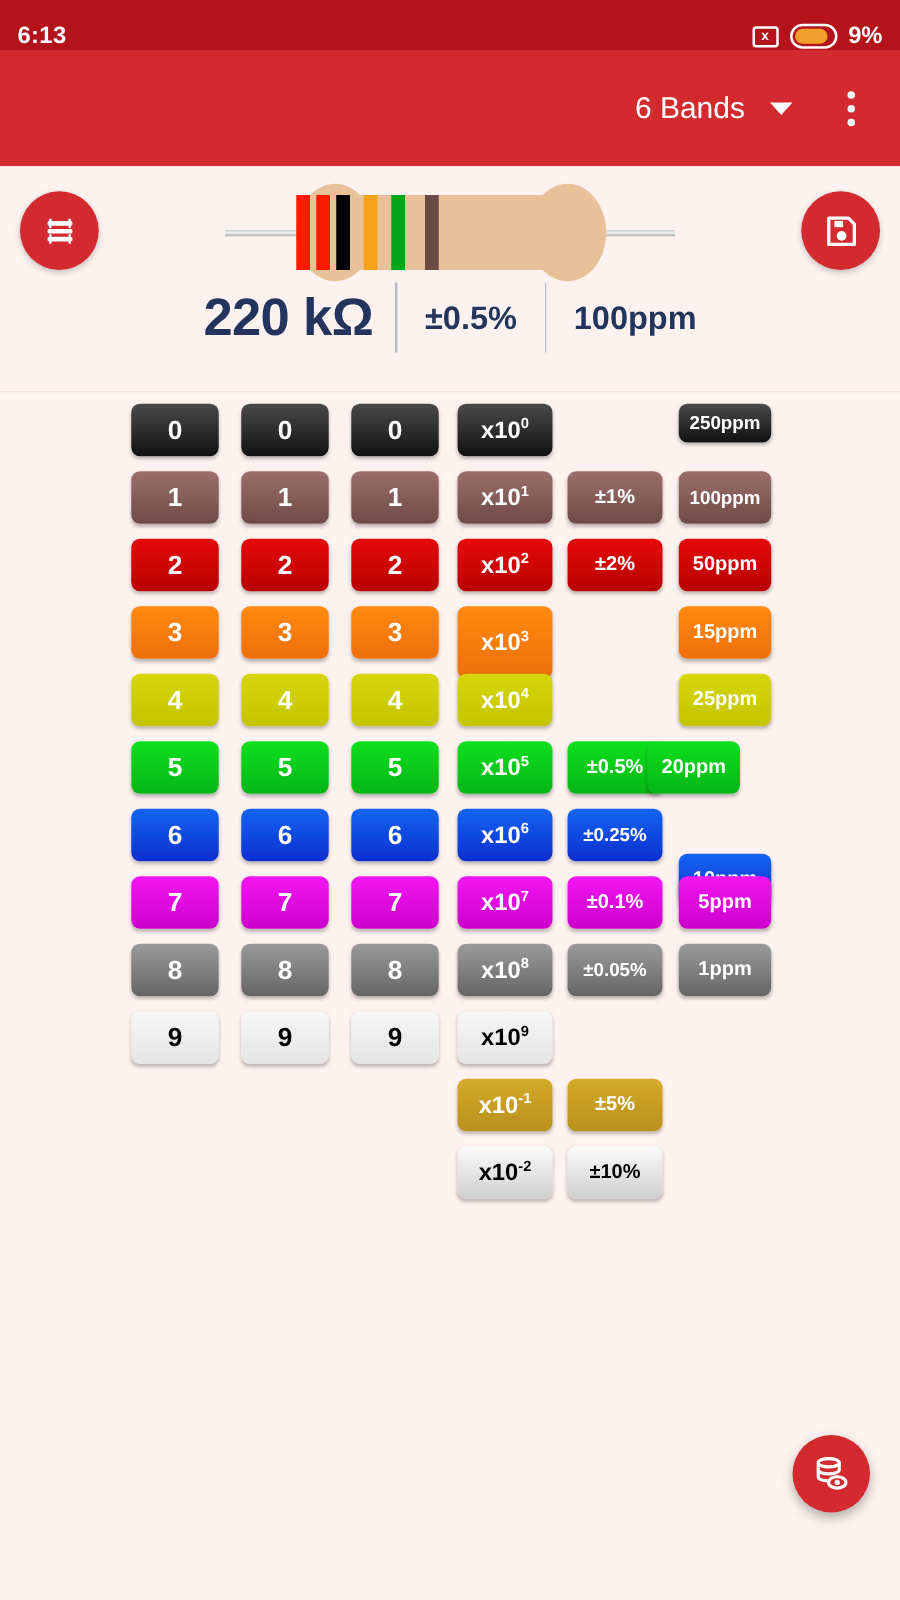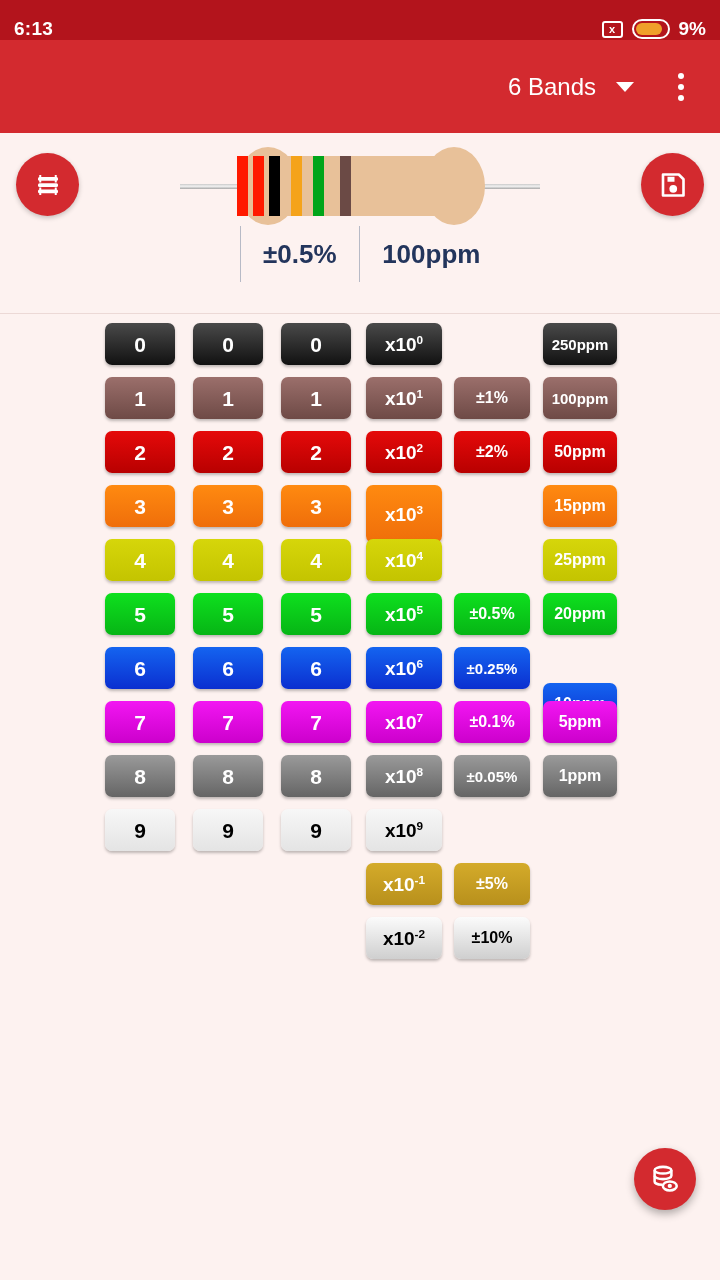--- a/index.html
+++ b/index.html
@@ -210,20 +210,21 @@
         <span class="band" style="background: rgb(255, 26, 0); left: 0px;"></span>
         <span class="band" style="background: rgb(255, 26, 0); left: 16px;"></span>
         <span class="band" style="background: rgb(0, 0, 0); left: 32px;"></span>
         <span class="band" style="background: rgb(245, 163, 26); left: 54px;"></span>
         <span class="band" style="background: rgb(0, 165, 26); left: 76px;"></span>
         <span class="band" style="background: rgb(107, 74, 69); left: 103px;"></span>
       </div>
   </div>
 
   <div class="readout">
+    <span class="ohm">220 kΩ</span>
     <span class="vdiv"></span>
     <span class="tol">±0.5%</span>
     <span class="vdiv"></span>
     <span class="ppm">100ppm</span>
   </div>
 </div>
 
 <div class="grid" id="grid">
   <div class="fab">
     <svg width="32" height="32" viewBox="0 0 24 24">
@@ -239,21 +240,21 @@
     </div>
     <div class="btn" style="left: 193px; top: 9px; width: 70px; height: 42px; background: linear-gradient(rgb(74, 74, 74), rgb(17, 17, 17)); color: rgb(255, 255, 255); font-size: 21px;">
       <span class="lbl">0</span>
     </div>
     <div class="btn" style="left: 281px; top: 9px; width: 70px; height: 42px; background: linear-gradient(rgb(74, 74, 74), rgb(17, 17, 17)); color: rgb(255, 255, 255); font-size: 21px;">
       <span class="lbl">0</span>
     </div>
     <div class="btn" style="left: 366px; top: 9px; width: 76px; height: 42px; background: linear-gradient(rgb(74, 74, 74), rgb(17, 17, 17)); color: rgb(255, 255, 255); font-size: 19px;">
       <span class="lbl">x10<sup>0</sup></span>
     </div>
-    <div class="btn" style="left: 543px; top: 9px; width: 74px; height: 42px; background: linear-gradient(rgb(74, 74, 74), rgb(17, 17, 17)); color: rgb(255, 255, 255); font-size: 15px;">
+    <div class="btn" style="left: 543px; top: 9px; width: 74px; height: 31px; background: linear-gradient(rgb(74, 74, 74), rgb(17, 17, 17)); color: rgb(255, 255, 255); font-size: 15px;">
       <span class="lbl">250ppm</span>
     </div>
     <div class="btn" style="left: 105px; top: 63px; width: 70px; height: 42px; background: linear-gradient(rgb(155, 111, 107), rgb(110, 74, 70)); color: rgb(255, 255, 255); font-size: 21px;">
       <span class="lbl">1</span>
     </div>
     <div class="btn" style="left: 193px; top: 63px; width: 70px; height: 42px; background: linear-gradient(rgb(155, 111, 107), rgb(110, 74, 70)); color: rgb(255, 255, 255); font-size: 21px;">
       <span class="lbl">1</span>
     </div>
     <div class="btn" style="left: 281px; top: 63px; width: 70px; height: 42px; background: linear-gradient(rgb(155, 111, 107), rgb(110, 74, 70)); color: rgb(255, 255, 255); font-size: 21px;">
       <span class="lbl">1</span>
@@ -323,21 +324,21 @@
     </div>
     <div class="btn" style="left: 281px; top: 279px; width: 70px; height: 42px; background: linear-gradient(rgb(14, 224, 30), rgb(6, 181, 21)); color: rgb(255, 255, 255); font-size: 21px;">
       <span class="lbl">5</span>
     </div>
     <div class="btn" style="left: 366px; top: 279px; width: 76px; height: 42px; background: linear-gradient(rgb(14, 224, 30), rgb(6, 181, 21)); color: rgb(255, 255, 255); font-size: 19px;">
       <span class="lbl">x10<sup>5</sup></span>
     </div>
     <div class="btn" style="left: 454px; top: 279px; width: 76px; height: 42px; background: linear-gradient(rgb(14, 224, 30), rgb(6, 181, 21)); color: rgb(255, 255, 255); font-size: 16px;">
       <span class="lbl">±0.5%</span>
     </div>
-    <div class="btn" style="left: 543px; top: 279px; width: 74px; height: 42px; background: linear-gradient(rgb(14, 224, 30), rgb(6, 181, 21)); color: rgb(255, 255, 255); font-size: 16px;">
+    <div class="btn" style="left: 518px; top: 279px; width: 74px; height: 42px; background: linear-gradient(rgb(14, 224, 30), rgb(6, 181, 21)); color: rgb(255, 255, 255); font-size: 16px;">
       <span class="lbl">20ppm</span>
     </div>
     <div class="btn" style="left: 105px; top: 333px; width: 70px; height: 42px; background: linear-gradient(rgb(20, 100, 240), rgb(11, 47, 208)); color: rgb(255, 255, 255); font-size: 21px;">
       <span class="lbl">6</span>
     </div>
     <div class="btn" style="left: 193px; top: 333px; width: 70px; height: 42px; background: linear-gradient(rgb(20, 100, 240), rgb(11, 47, 208)); color: rgb(255, 255, 255); font-size: 21px;">
       <span class="lbl">6</span>
     </div>
     <div class="btn" style="left: 281px; top: 333px; width: 70px; height: 42px; background: linear-gradient(rgb(20, 100, 240), rgb(11, 47, 208)); color: rgb(255, 255, 255); font-size: 21px;">
       <span class="lbl">6</span>

